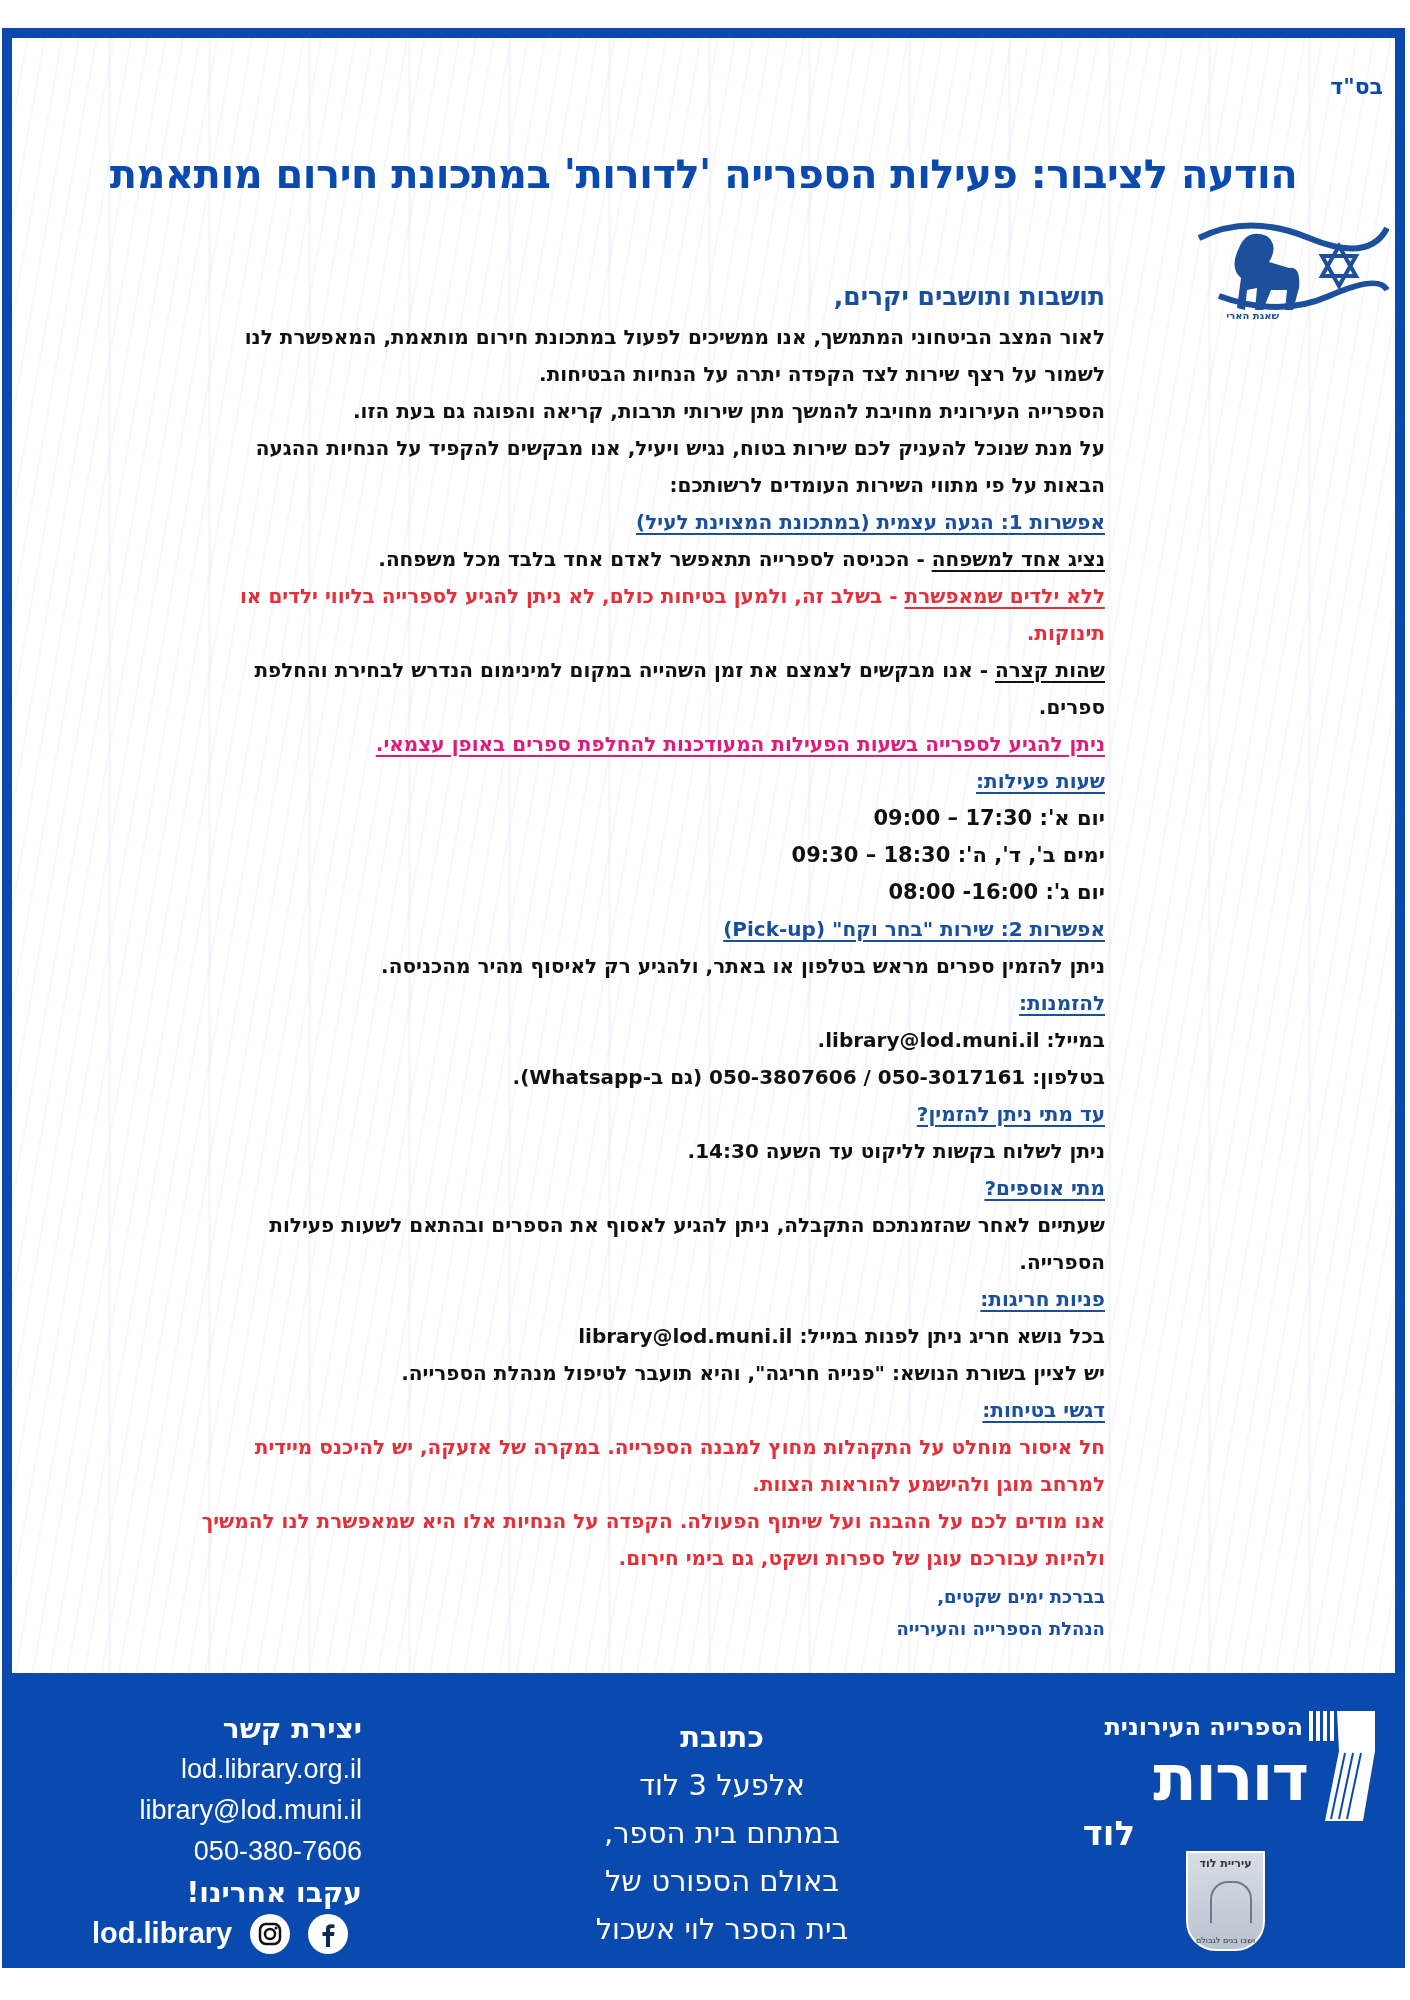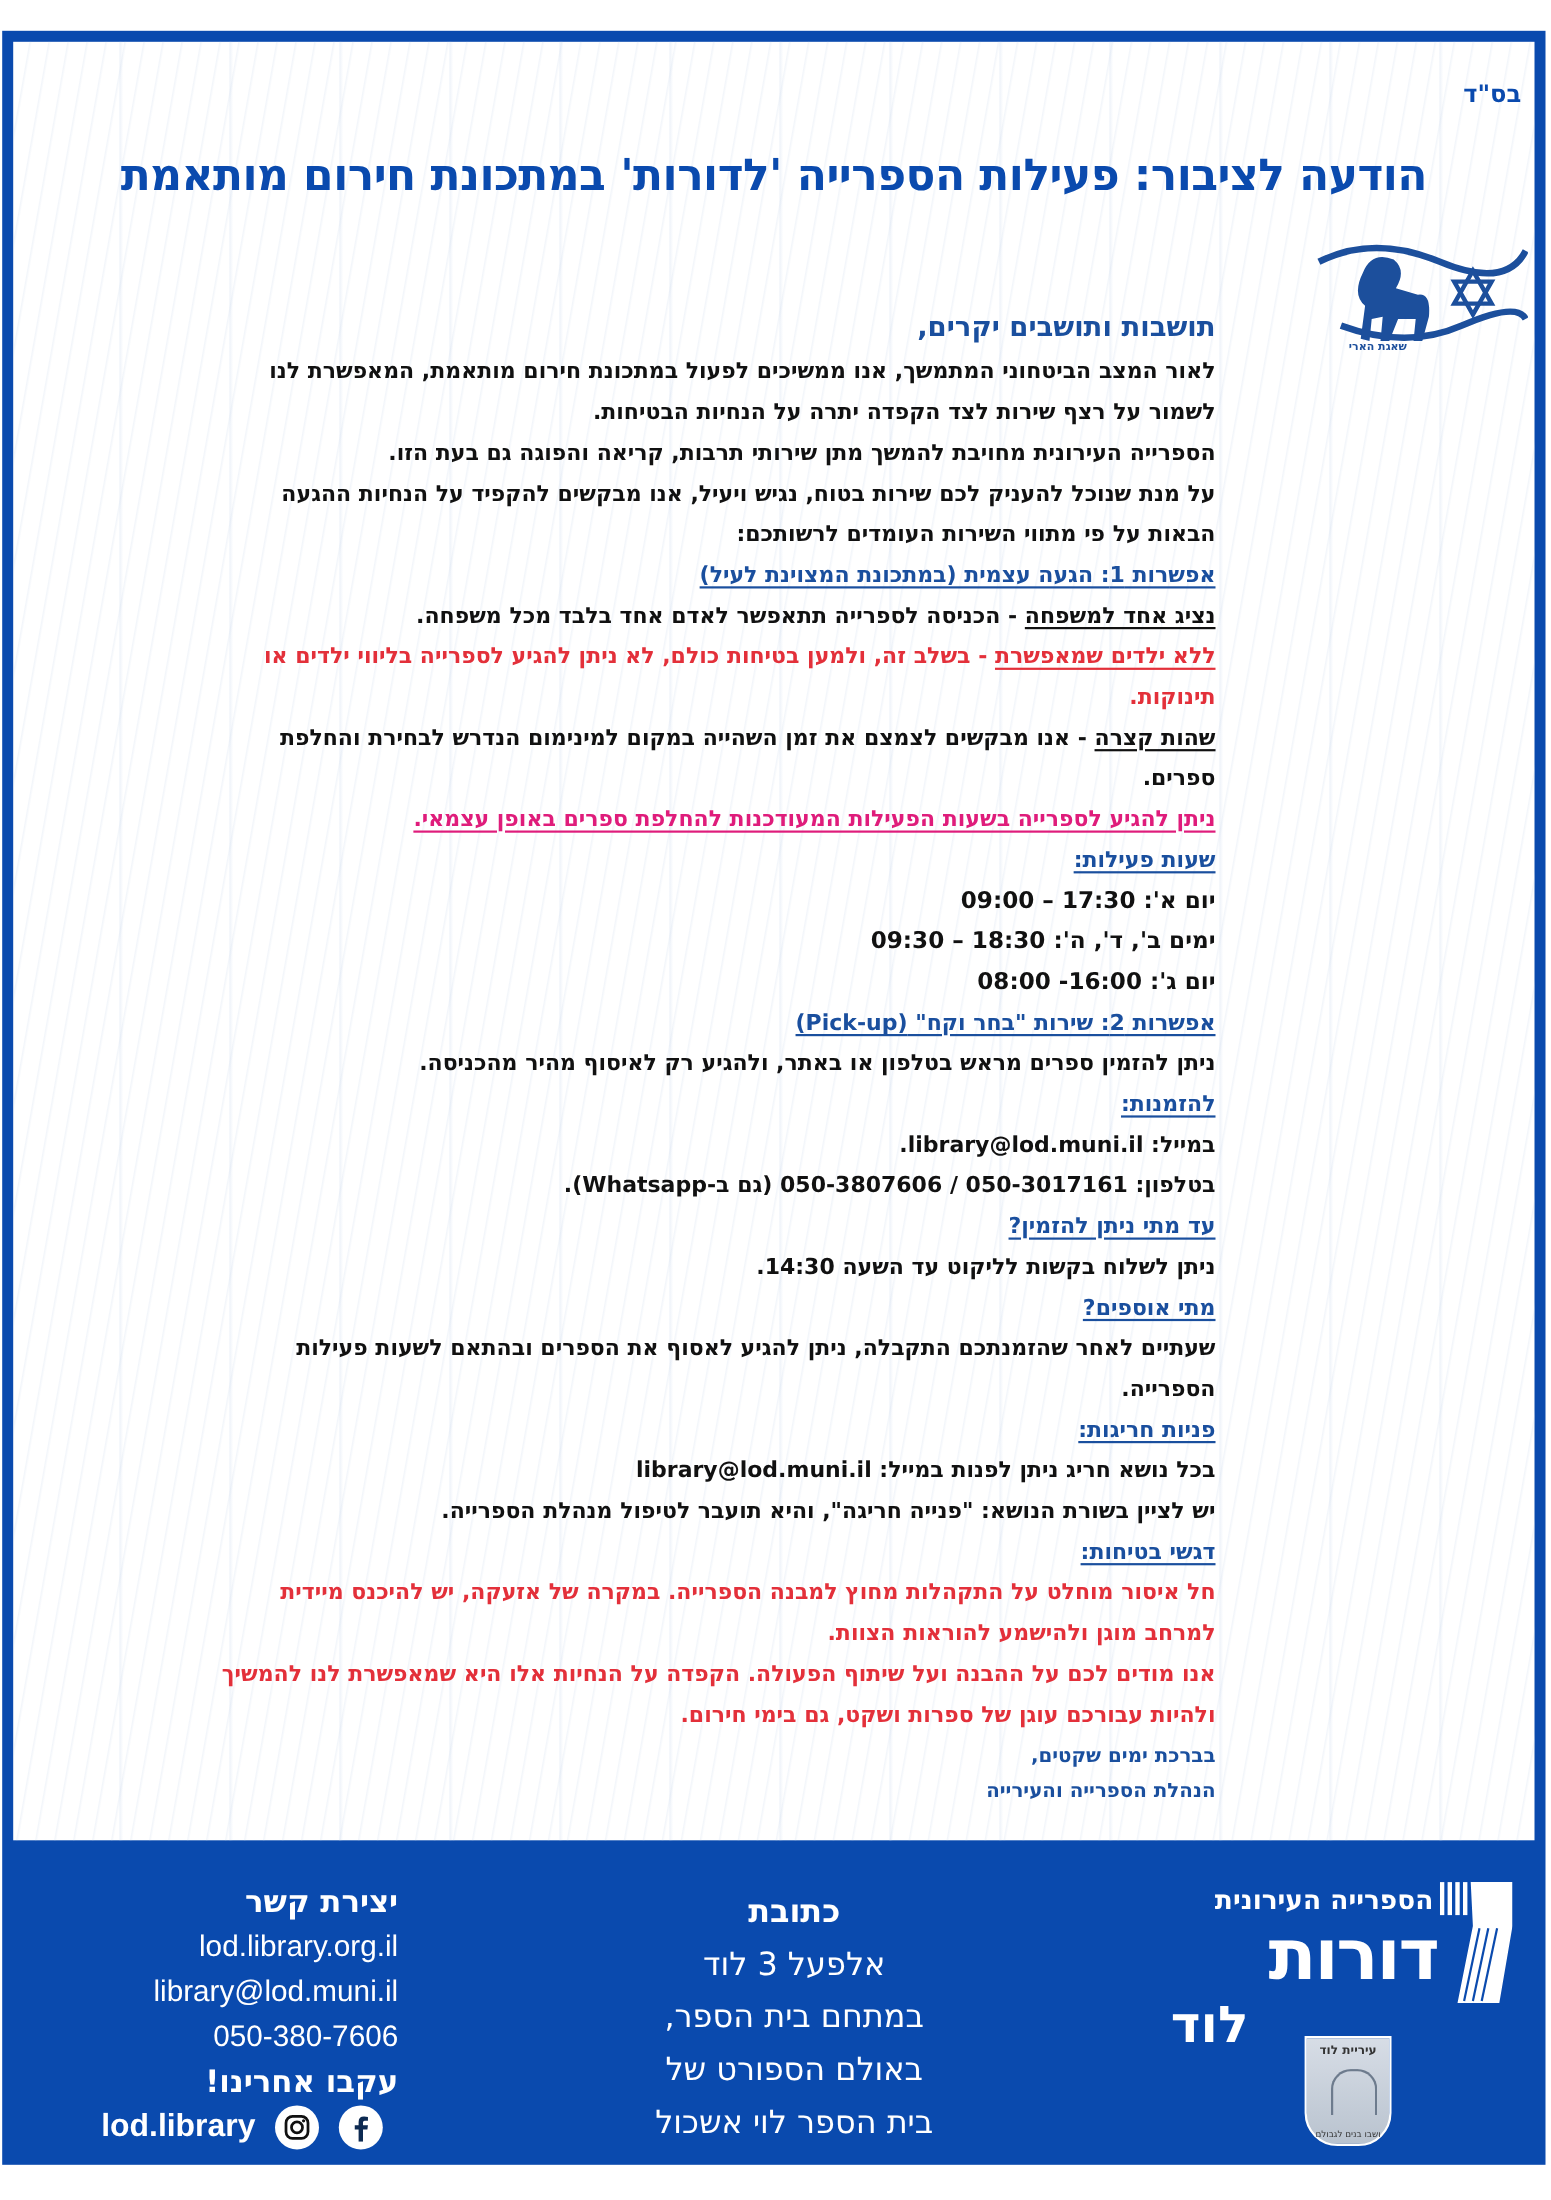--- a/index.html
+++ b/index.html
@@ -18,21 +18,21 @@
         repeating-linear-gradient(100deg, rgba(200,215,235,0) 0px, rgba(200,215,235,0) 14px, rgba(205,218,236,0.25) 15px, rgba(200,215,235,0) 17px),
         repeating-linear-gradient(90deg, rgba(210,222,240,0.0) 0px, rgba(210,222,240,0.0) 96px, rgba(210,222,240,0.35) 97px, rgba(210,222,240,0.0) 100px);
       overflow: hidden;
     }
     .bs-d {
       position: absolute; right: 12px; top: 36px;
       color: #0a4aae; font-weight: bold; font-size: 22px;
     }
     .main-title {
       position: absolute; right: 20px; left: 20px; top: 95px; text-align: center;
-      color: #0a4aae; font-weight: bold; font-size: 40px; letter-spacing: -0.5px; margin: 4px;
+      color: #0a4aae; font-weight: bold; font-size: 40px; letter-spacing: -0.5px; margin: 18px;
     }
     .logo-lion {
       position: absolute; right: 6px; top: 180px; width: 200px; height: 110px;
     }
     .logo-lion .caption {
       position: absolute; right: 110px; top: 92px; font-size: 10px; color: #1c4f9c; font-weight: bold;
     }
     .content {
       position: absolute; right: 290px; left: 180px; top: 240px;
       font-size: 20px; line-height: 37px; color: #111; font-weight: bold;
@@ -67,21 +67,21 @@
       position: absolute; left: 560px; width: 320px; top: 40px; text-align: center;
       font-size: 29px; line-height: 48px;
     }
     .address .head { font-weight: bold; font-size: 29px; }
     .address .line { font-weight: normal; }
     .brand {
       position: absolute; right: 30px; top: 30px; width: 290px; height: 260px;
     }
     .brand .sub { position: absolute; right: 72px; top: 10px; font-size: 24px; font-weight: bold; white-space: nowrap; }
     .brand .big { position: absolute; right: 68px; top: 30px; font-size: 64px; font-weight: bold; letter-spacing: -2px; line-height: 90px; }
-    .brand .city { position: absolute; right: 240px; top: 110px; font-size: 46px; font-weight: bold; margin-left: 48px; }
+    .brand .city { position: absolute; right: 240px; top: 110px; font-size: 34px; font-weight: bold; margin-left: 48px; }
     .brand .lamed {
       position: absolute; right: 0; top: 8px; width: 66px; height: 110px;
     }
     .crest {
       position: absolute; right: 110px; top: 148px; width: 79px; height: 100px;
       background: linear-gradient(#d7dde6, #b9c3cf); border: 2px solid #fff; border-radius: 0 0 30px 30px;
       box-sizing: border-box;
     }
     .crest .ctitle { position: absolute; top: 4px; width: 100%; text-align: center; font-size: 11px; color: #333; font-weight: bold; }
     .crest .gate { position: absolute; left: 22px; top: 28px; width: 38px; height: 40px; border: 2px solid #6d7b8d; border-bottom: none; border-radius: 18px 18px 0 0; }

